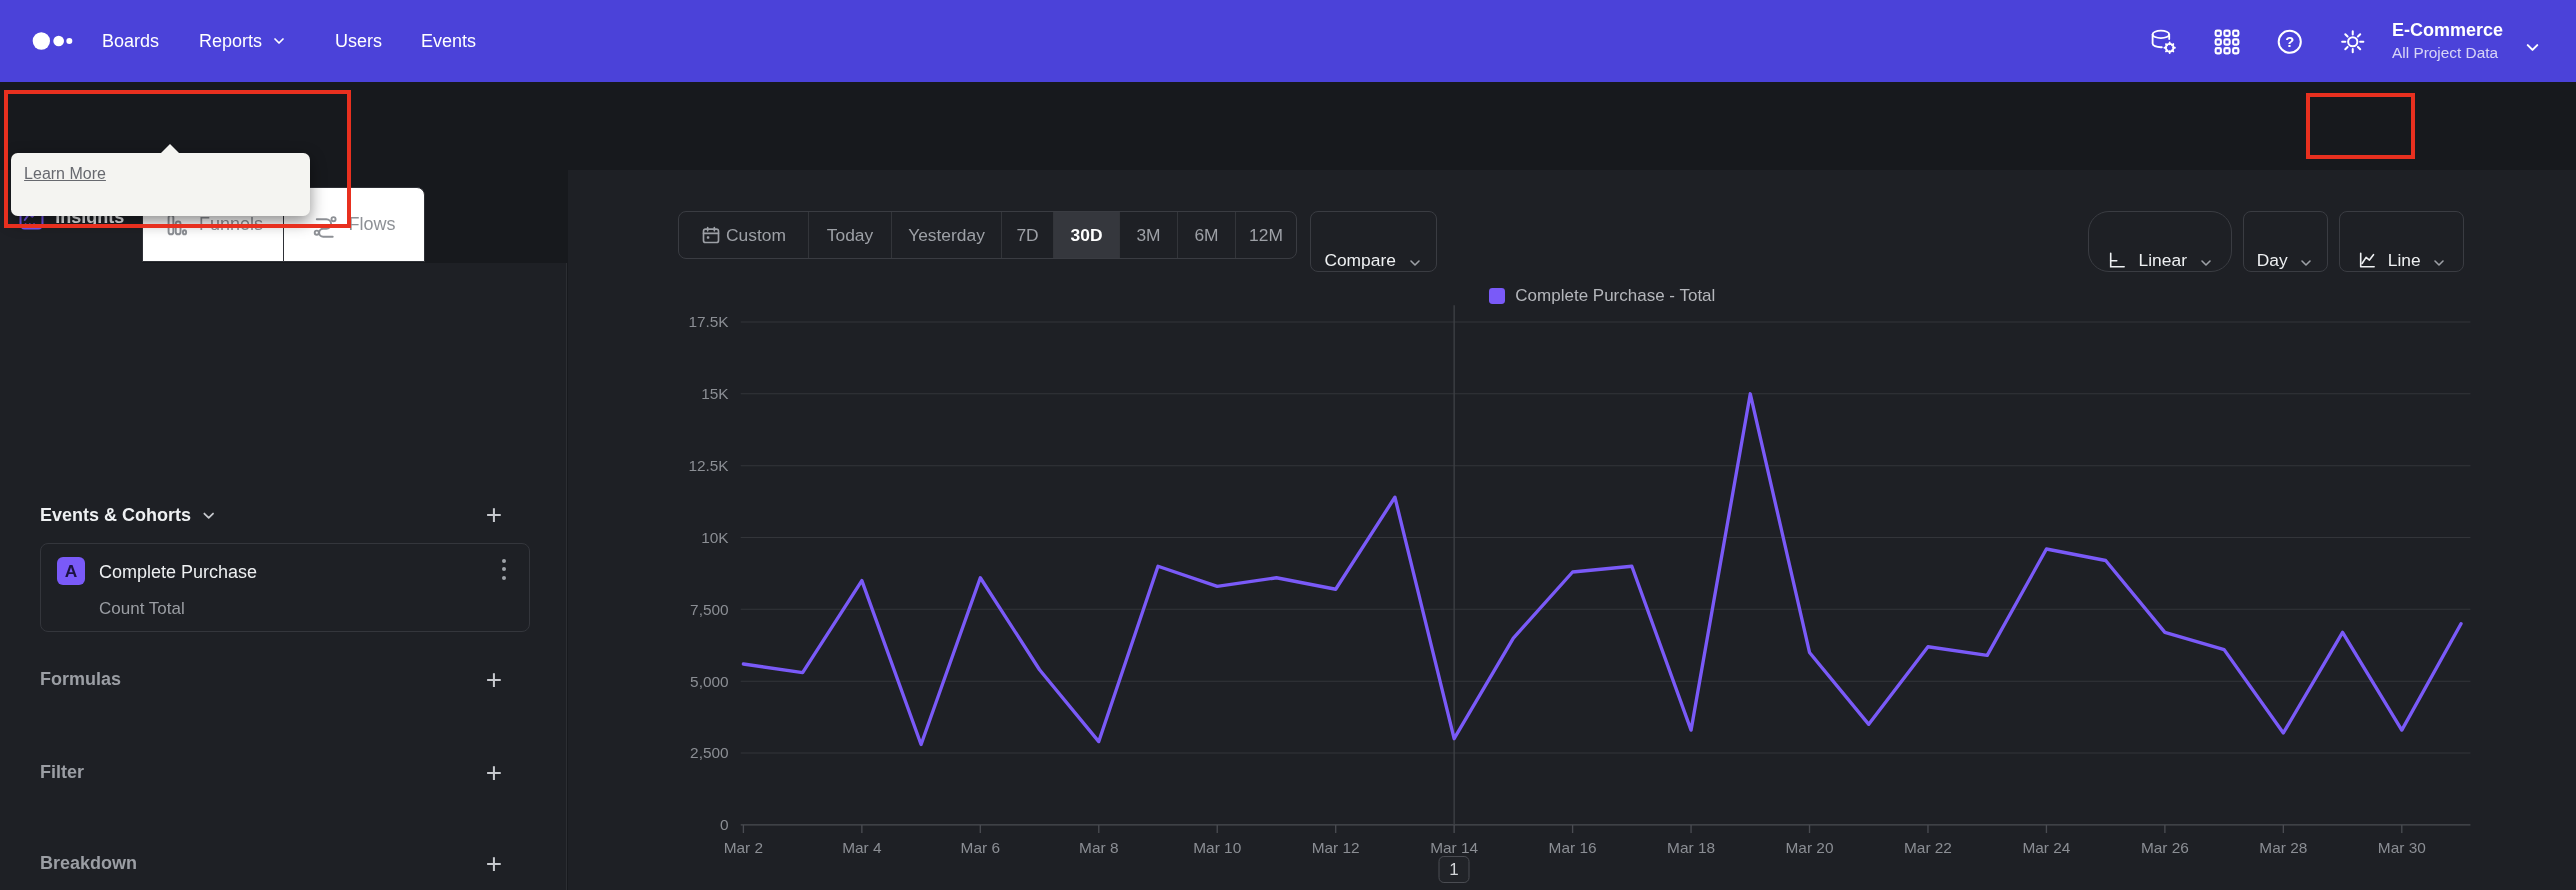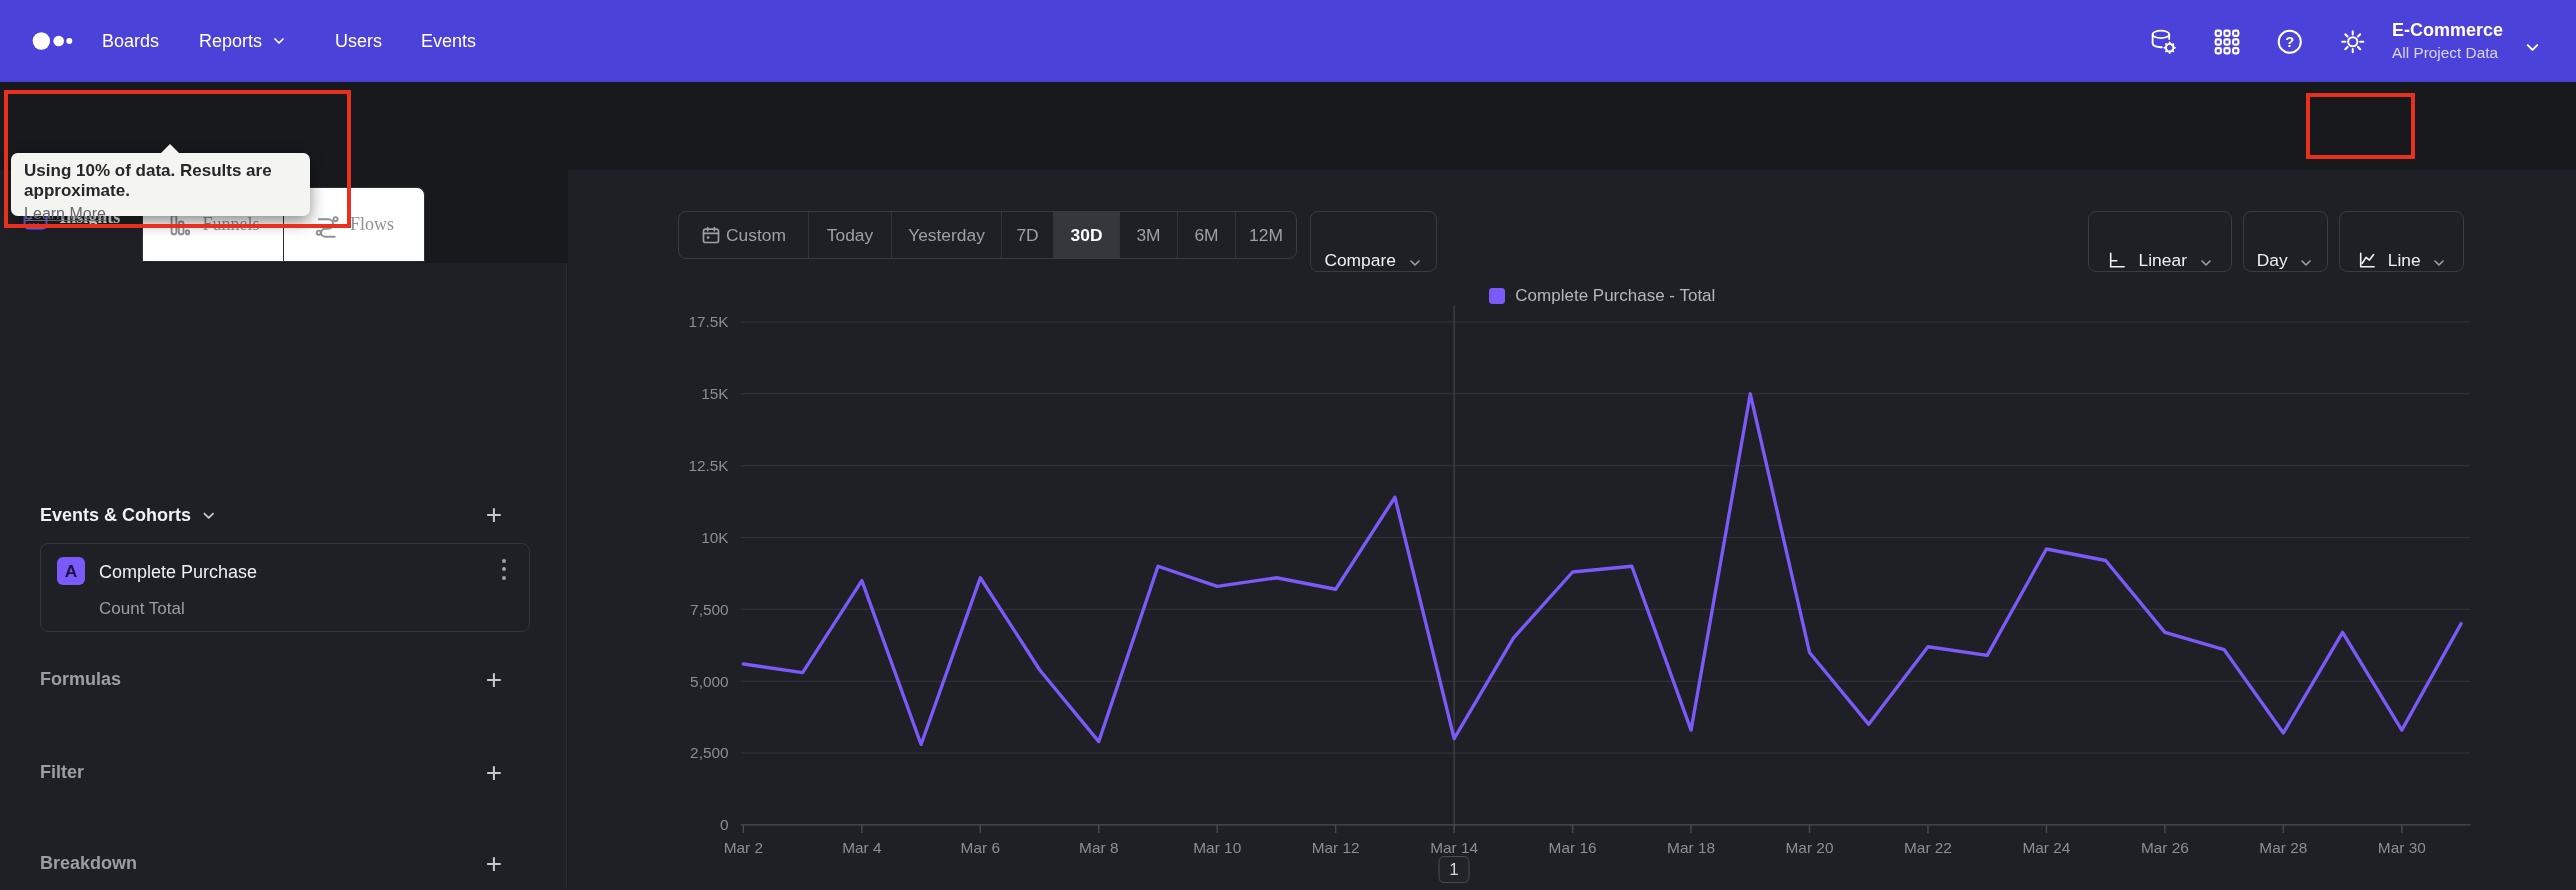--- a/index.html
+++ b/index.html
@@ -50,21 +50,21 @@
     box-shadow:0 5.4px 16px rgba(0,0,0,0.45); }
   .tooltip .t1 { color:#26272b; font-size:17px; font-weight:700; }
   .tooltip .t2 { color:#67696f; font-size:16px; text-decoration:underline; margin-top:4px; cursor:pointer; }
   .tooltip .arrow { position:absolute; left:149px; top:-9.4px; width:0; height:0;
     border-left:10px solid transparent; border-right:10px solid transparent;
     border-bottom:10px solid #f4f4f1; }
 
   
   .sidebar { position:absolute; left:0; top:170px; width:567px; height:720px;
     background:#1e2025; border-right:1.3px solid #2c2e33; }
-  .tabrow { position:absolute; left:0; top:0; width:610px; height:93px; background:#17191d;font-family:Liberation Serif, serif; }
+  .tabrow { position:absolute; left:0; top:0; width:610px; height:93px; background:#17191d; }
   .tab { position:absolute; top:17.4px; height:75px; background:#ffffff;
     border:1.3px solid #2e3036; border-bottom:1.3px solid #2e3036; border-radius:8px 8px 0 0;
     display:flex; align-items:center; justify-content:center; gap:10.7px;
     color:#8e9196; font-size:18px; cursor:pointer; }
   .tab.active { top:0; height:94px; background:#1e2025; border:none; border-radius:0;
     color:#f2f3f5; font-weight:700; z-index:2; }
   .secthead { position:absolute; left:40px; display:flex; align-items:center; gap:9.4px;
     font-size:18px; font-weight:700; color:#eef0f2; cursor:pointer; }
   .secthead.dim { color:#9b9ea4; }
   .plus { position:absolute; left:478px; width:32px; text-align:center; color:#c7c9ce;
@@ -212,21 +212,20 @@
   <div class="savebtn">
       <span>Save</span>
     </div>
 </div>
 
 <div class="redbox" style="left:4px; top:90px; width:347px; height:138px;"></div>
 <div class="redbox" style="left:2306px; top:93px; width:109px; height:66px;"></div>
 
 <div class="tooltip">
   <div class="arrow"></div>
-  <div class="t1">Using 10% of data. Results are approximate.</div>
   <div class="t2">Learn More</div>
 </div>
 
 <div class="sidebar">
   <div class="tabrow">
     <div class="tab active" style="left:0; width:142px;">
       <svg width="27" height="27" viewBox="0 0 32 32" fill="none" stroke="#7a5af8" stroke-width="2.4" stroke-linecap="round" stroke-linejoin="round">
         <rect x="3" y="3" width="26" height="26" rx="5"></rect>
         <polyline points="8,19 13,12 17,15 24,8"></polyline>
         <path d="M9 24 v0.5 M14 24 v0.5 M19 24 v0.5"></path>
@@ -320,21 +319,21 @@
     </div>
 </div>
 
 <div class="ctlbtn" style="left:1310px; width:127px;">
   <span>Compare</span>
   <svg class="chev" width="16" height="16" viewBox="0 0 24 24">
       <polyline points="6,9 12,15 18,9" fill="none" stroke="#9da0a6" stroke-width="2.4" stroke-linecap="round" stroke-linejoin="round"></polyline>
     </svg>
 </div>
 
-<div class="ctlbtn" style="left:2088px; width:144px;">
+<div class="ctlbtn" style="left:2088px; width:144px;border-radius:21px;">
   <svg width="21.5" height="21.5" viewBox="0 0 32 32" fill="none" stroke="#eef0f2" stroke-width="2.4" stroke-linecap="round">
       <path d="M7 5 v20 h20"></path>
       <path d="M7 16 h9"></path>
     </svg>
   <span>Linear</span>
   <svg class="chev" width="16" height="16" viewBox="0 0 24 24">
       <polyline points="6,9 12,15 18,9" fill="none" stroke="#9da0a6" stroke-width="2.4" stroke-linecap="round" stroke-linejoin="round"></polyline>
     </svg>
 </div>
 

